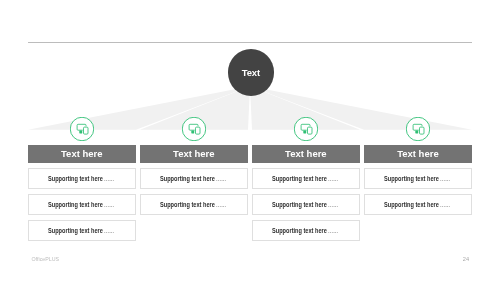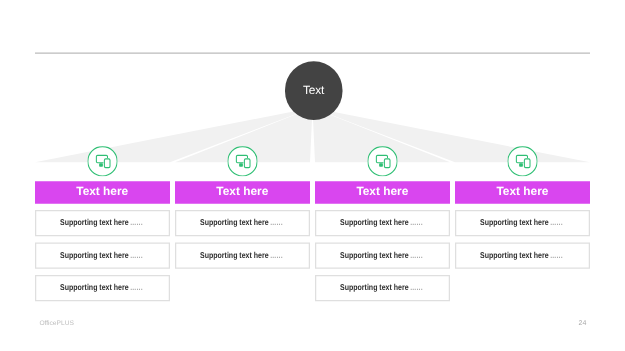--- a/index.html
+++ b/index.html
@@ -3,25 +3,25 @@
 <meta charset="utf-8">
 <style>
   html,body{margin:0;padding:0;}
   body{width:500px;height:281px;background:#ffffff;overflow:hidden;
        font-family:"Liberation Sans",sans-serif;-webkit-font-smoothing:antialiased;}
   .slide{position:relative;width:500px;height:281px;background:#fff;filter:opacity(1);}
   .topline{position:absolute;left:28px;top:42px;width:444px;height:1px;background:#bcbcbc;}
   .fan{position:absolute;left:0;top:0;width:500px;height:281px;}
   .hub{position:absolute;left:227.5px;top:48.9px;width:46.8px;height:46.8px;border-radius:50%;
        background:#434343;display:flex;align-items:center;justify-content:center;}
-  .hub span{color:#fff;font-size:9.5px;font-weight:normal;letter-spacing:-0.1px;}
+  .hub span{color:#fff;font-size:9.5px;font-weight:bold;letter-spacing:-0.1px;}
   .cols{position:absolute;left:28px;top:0;width:444px;height:281px;}
   .col{position:absolute;top:0;width:107.6px;}
   .iconwrap{position:absolute;top:117.3px;left:42px;width:24px;height:24px;}
-  .bar{position:absolute;top:145px;left:0;width:107.6px;height:17.7px;background:#d946ef;
+  .bar{position:absolute;top:145px;left:0;width:107.6px;height:17.7px;background:#737373;
        color:#fff;font-size:9.5px;font-weight:bold;display:flex;align-items:center;justify-content:center;}
   .sbox{position:absolute;left:0;width:107.6px;height:21px;border:1px solid #dfdfdf;
         box-sizing:border-box;display:flex;align-items:center;justify-content:center;
         font-size:6.8px;color:#2e2e2e;font-weight:bold;}
   .sbox .ln{display:inline-block;transform:scaleX(0.825) translateX(-1.2px);transform-origin:center;white-space:nowrap;}
   .sbox .trail{color:#a8a8a8;padding-left:1.5px;letter-spacing:0.15px;}
   .footer-left{position:absolute;left:31.5px;top:256.3px;font-size:5.3px;color:#bdbdbd;}
   .footer-right{position:absolute;left:462.8px;top:256.3px;font-size:5.6px;color:#a9a9a9;}
 </style>
 </head>

